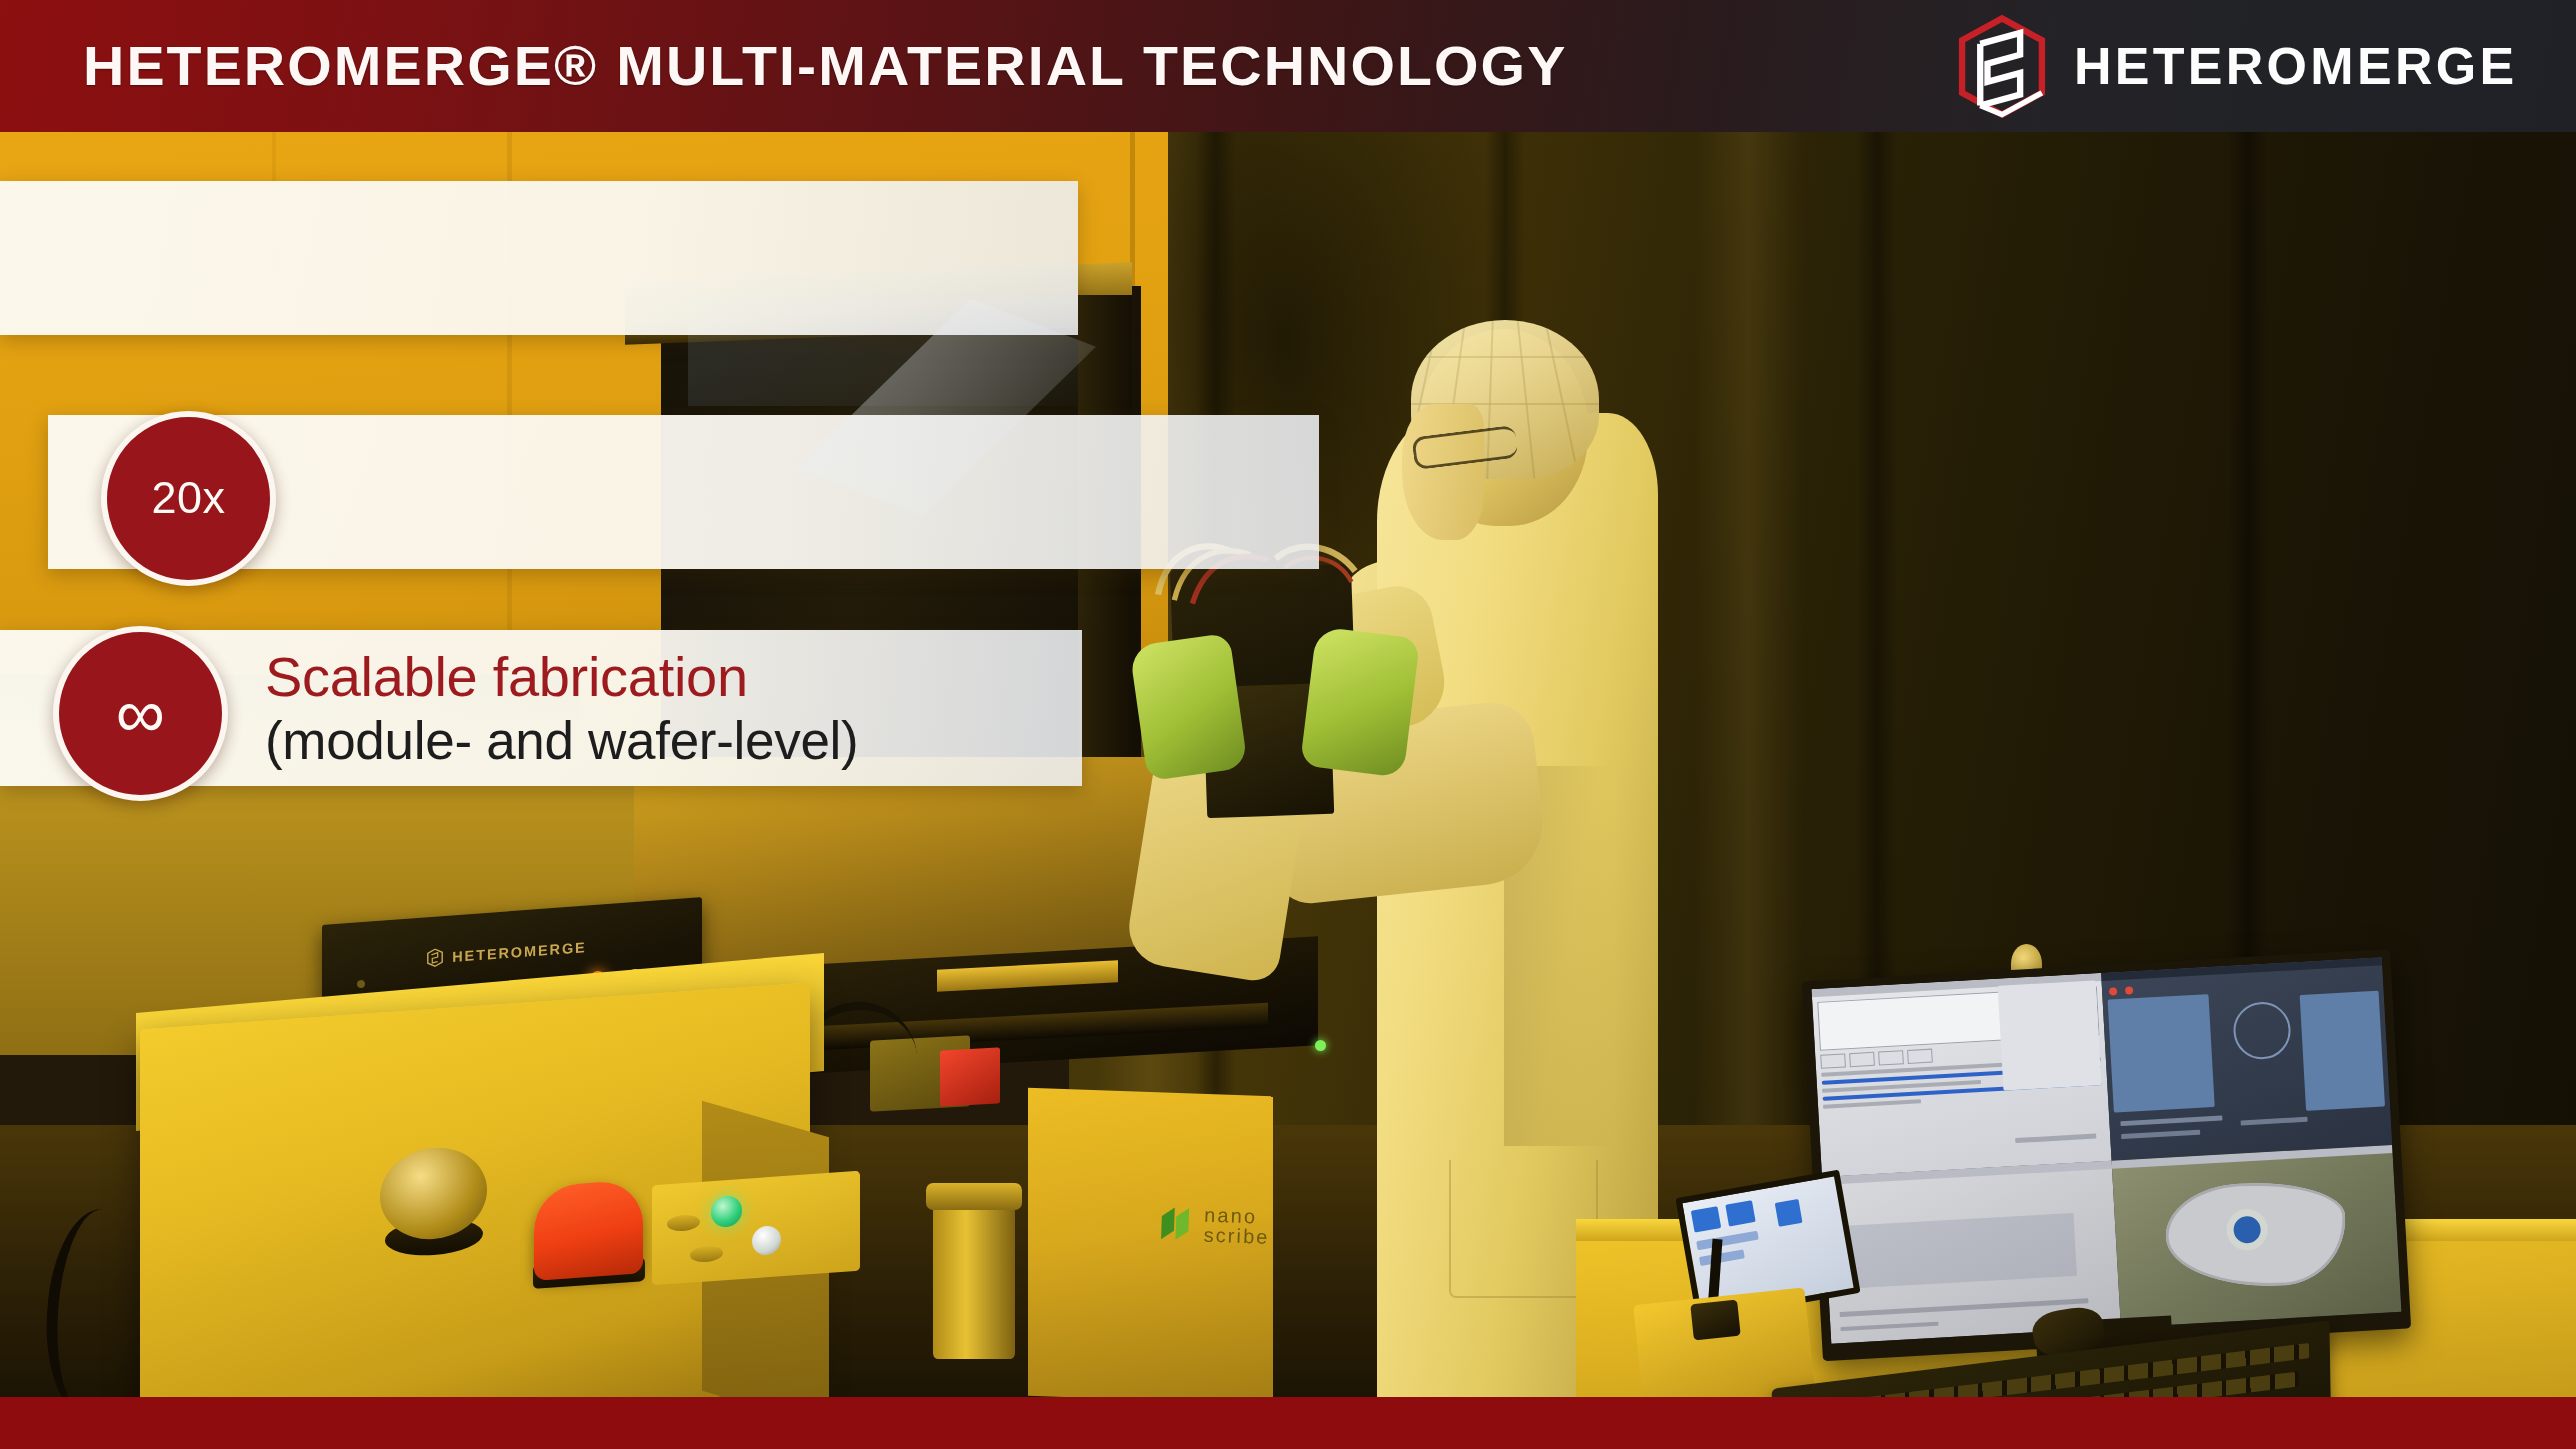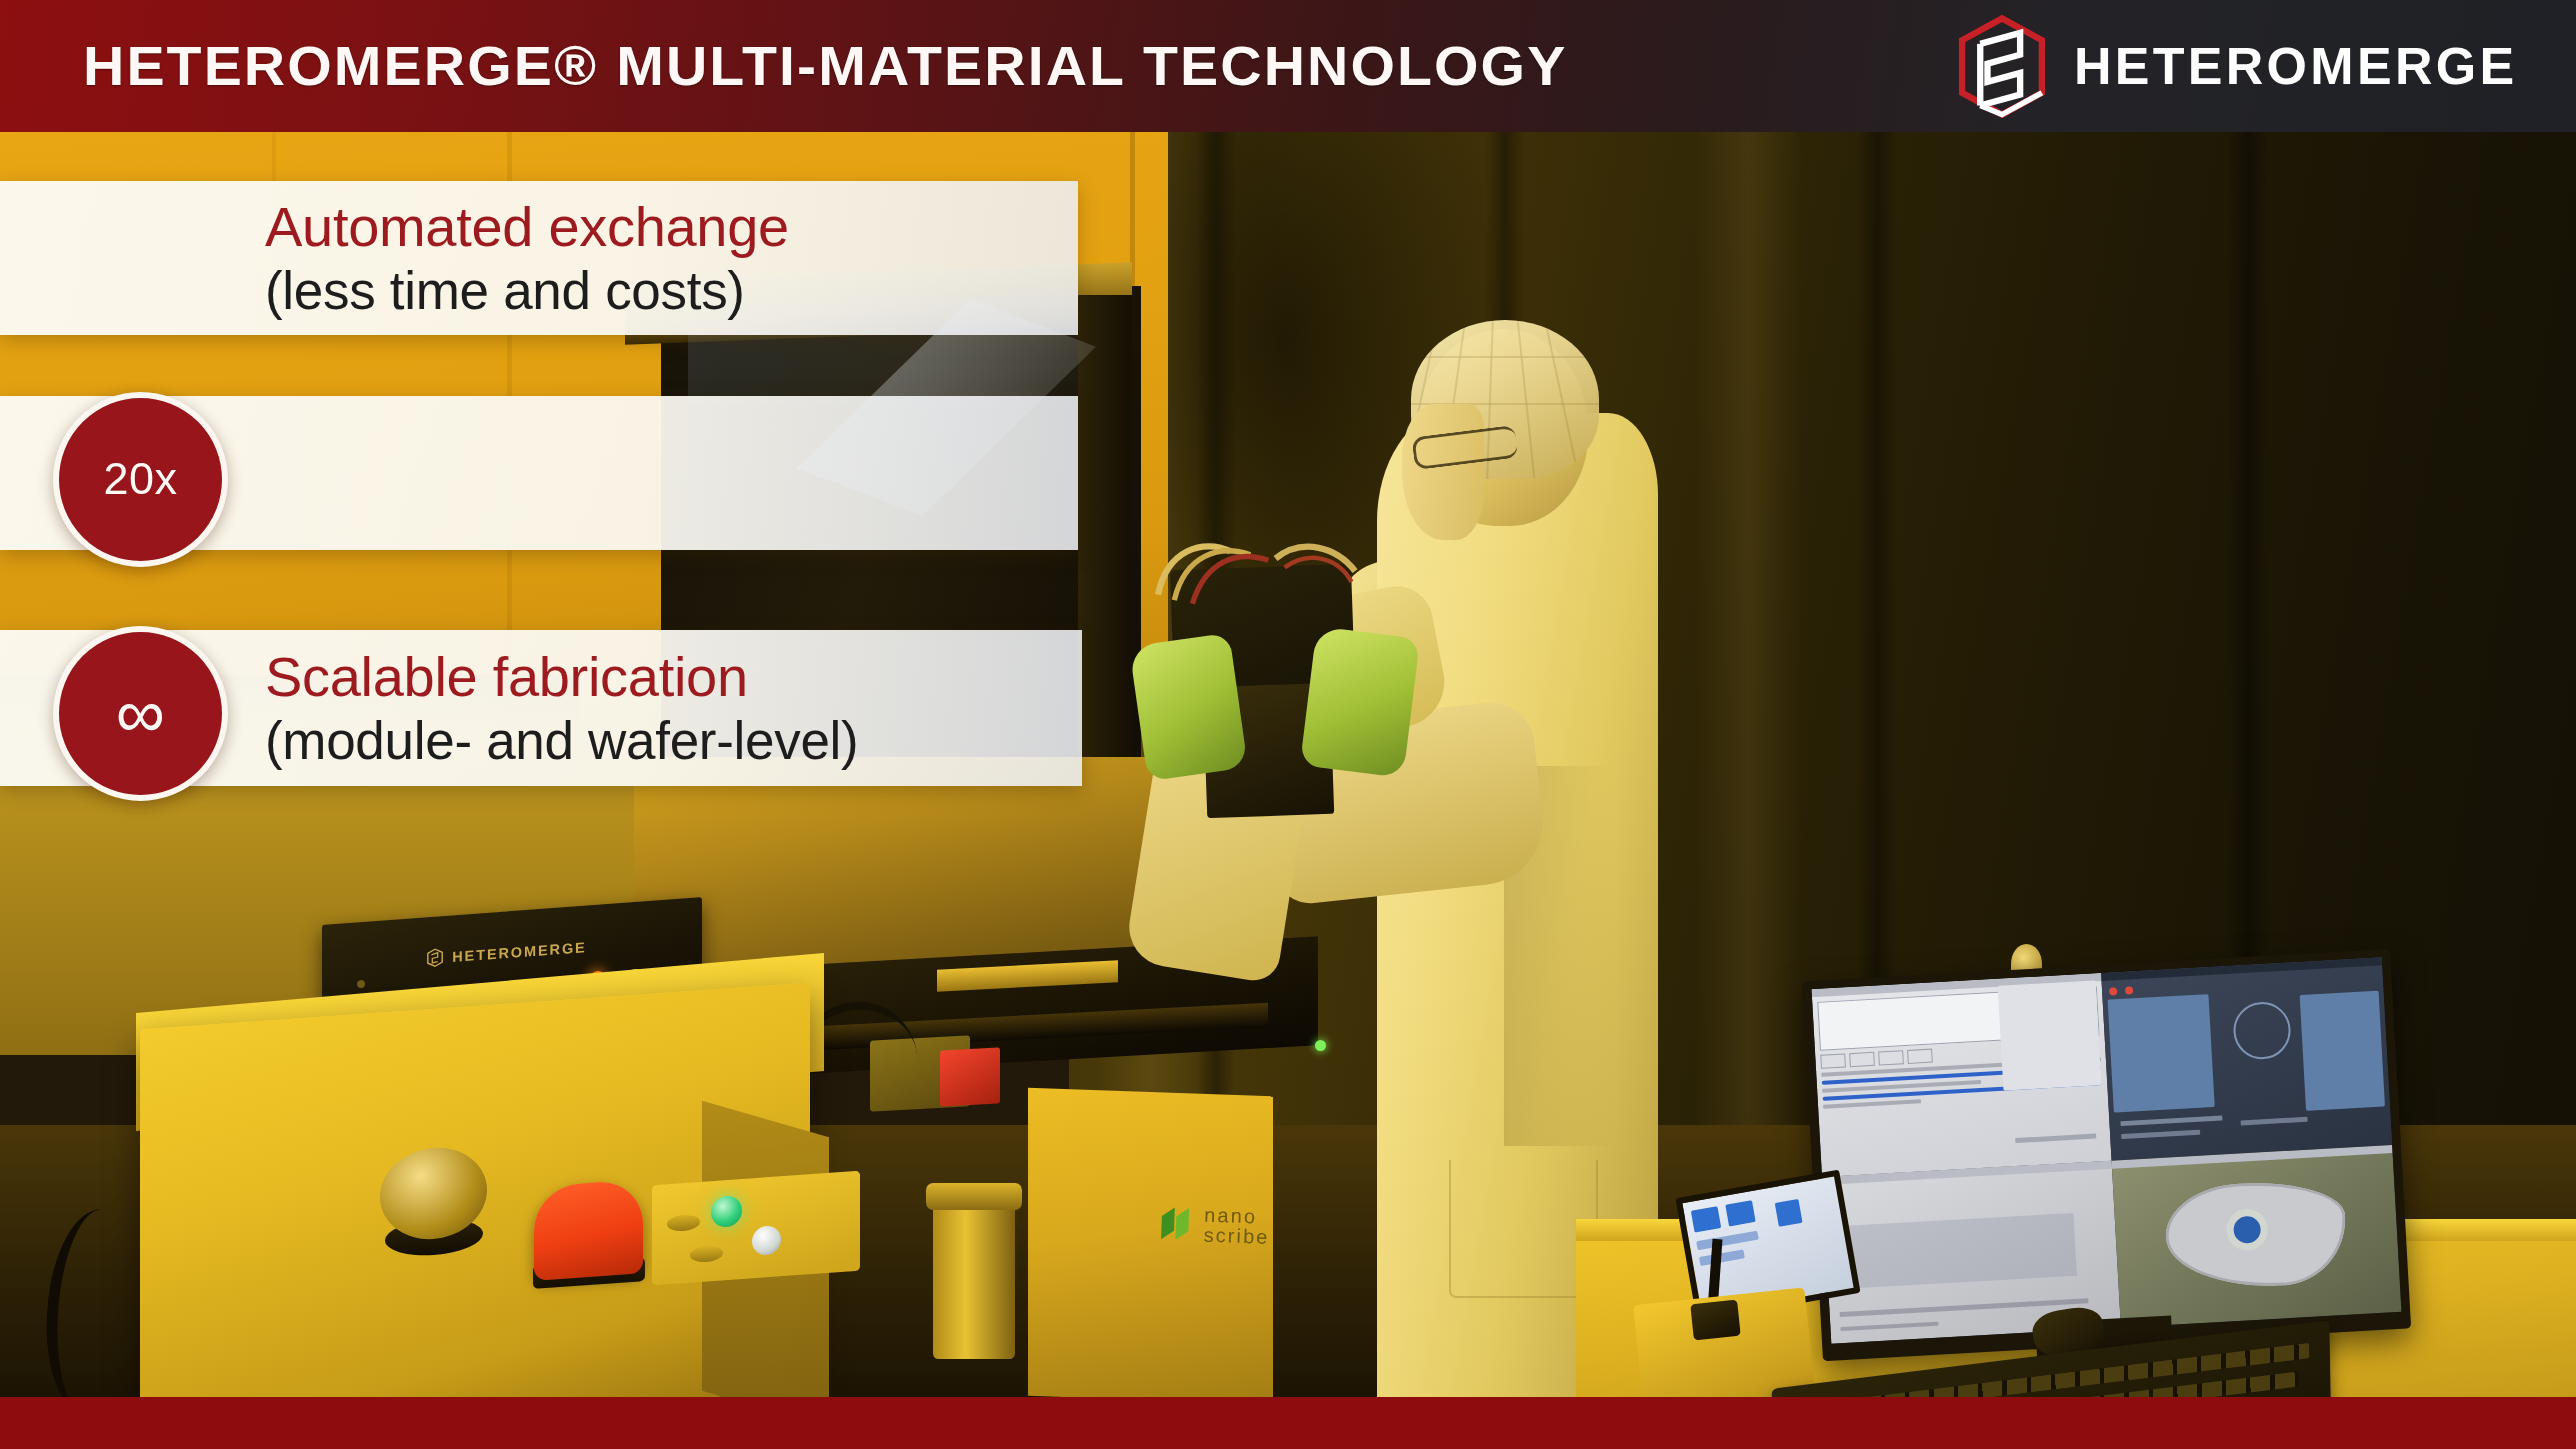--- a/index.html
+++ b/index.html
@@ -369,21 +369,21 @@
 
   
   .cards{position:absolute;left:0;top:132px;width:1132px;z-index:30;}
   .card{
     position:absolute;left:0;
     background:linear-gradient(95deg,rgba(252,250,243,.965) 0%,rgba(250,248,240,.95) 58%,rgba(238,240,244,.88) 100%);
     box-shadow:0 6.3px 18px rgba(60,40,0,.28);
     display:flex;align-items:center;
   }
   .card-1{top:49px;width:1078px;height:154px;}
-  .card-2{top:264px;width:1078px;height:154px;}
+  .card-2{top:283px;width:1271px;height:154px;margin-left:48px;}
   .card-3{top:498px;width:1082px;height:156px;}
   .badge{
     position:absolute;left:53px;
     width:163px;height:163px;border-radius:50%;
     background:#97151b;
     border:6.3px solid #fbf7f0;
     display:flex;align-items:center;justify-content:center;
     box-shadow:0 4.5px 14.5px rgba(60,20,0,.32);
   }
   .badge-1{top:-4.5px;}
@@ -604,24 +604,20 @@
         <path d="M30 34 L30 102" fill="none" stroke="#ffffff" stroke-width="7"></path>
         <path d="M30 102 L54 112 L98 88" fill="none" stroke="#ffffff" stroke-width="6"></path>
       </svg>
       <div class="logo-word">HETEROMERGE</div>
     </div>
   </div>
 
   <div class="cards">
 
     <div class="card card-1">
-      <div class="card-body">
-        <div class="card-head">Automated exchange</div>
-        <div class="card-sub">(less time and costs)</div>
-      </div>
     </div>
 
     <div class="card card-2">
       <div class="badge badge-2">
         <span class="badge-text">20x</span>
       </div>
     </div>
 
     <div class="card card-3">
       <div class="badge badge-3">

